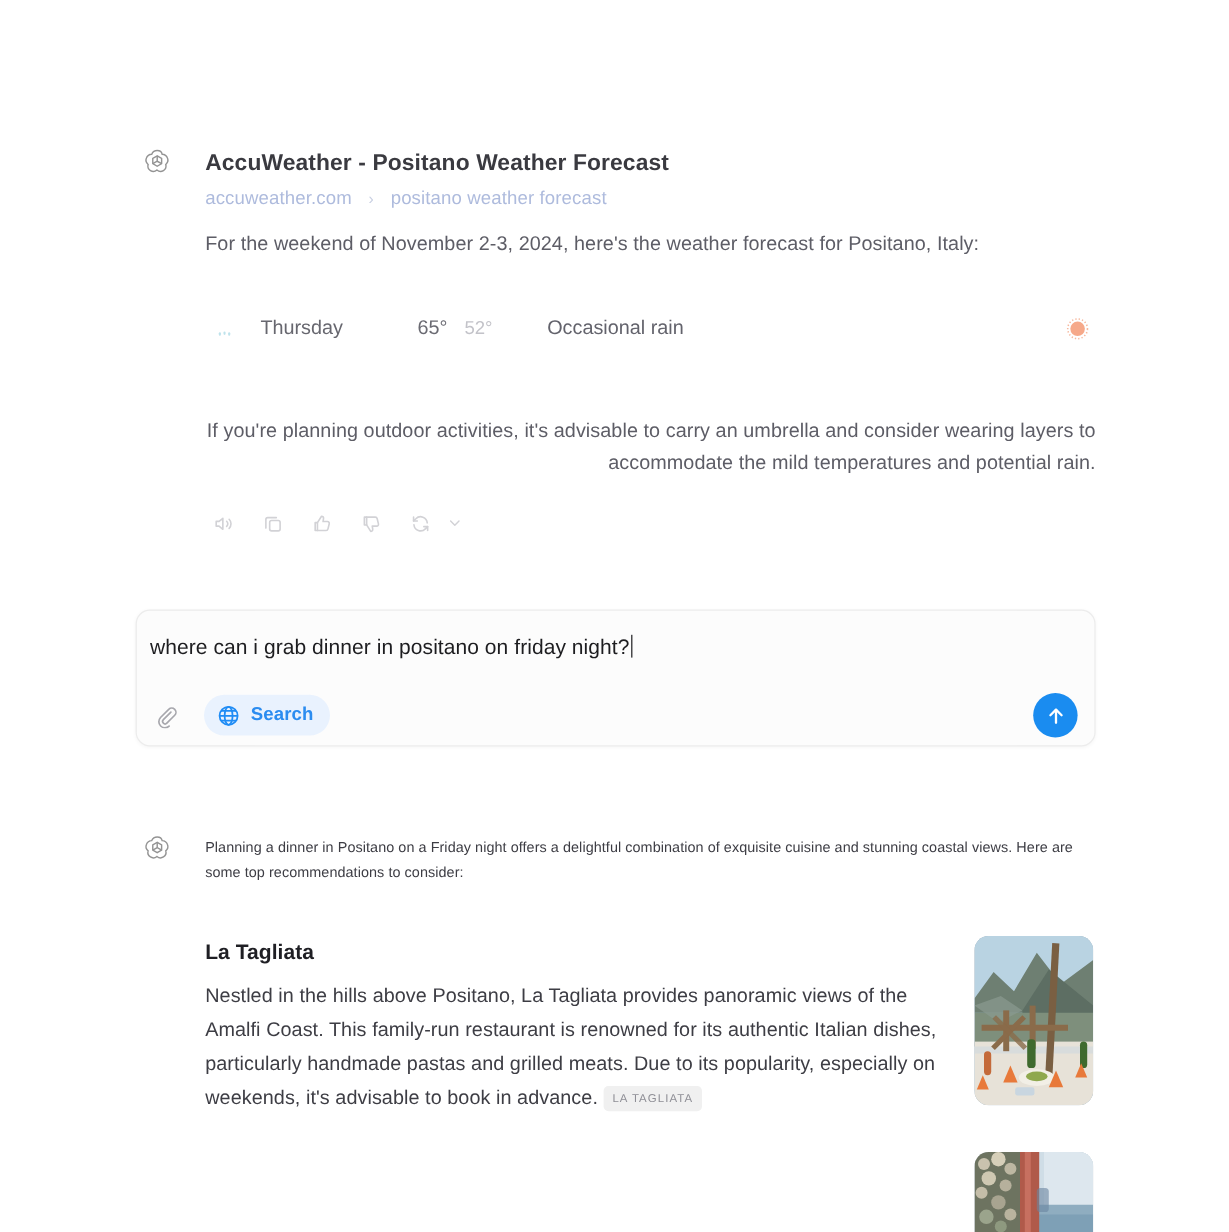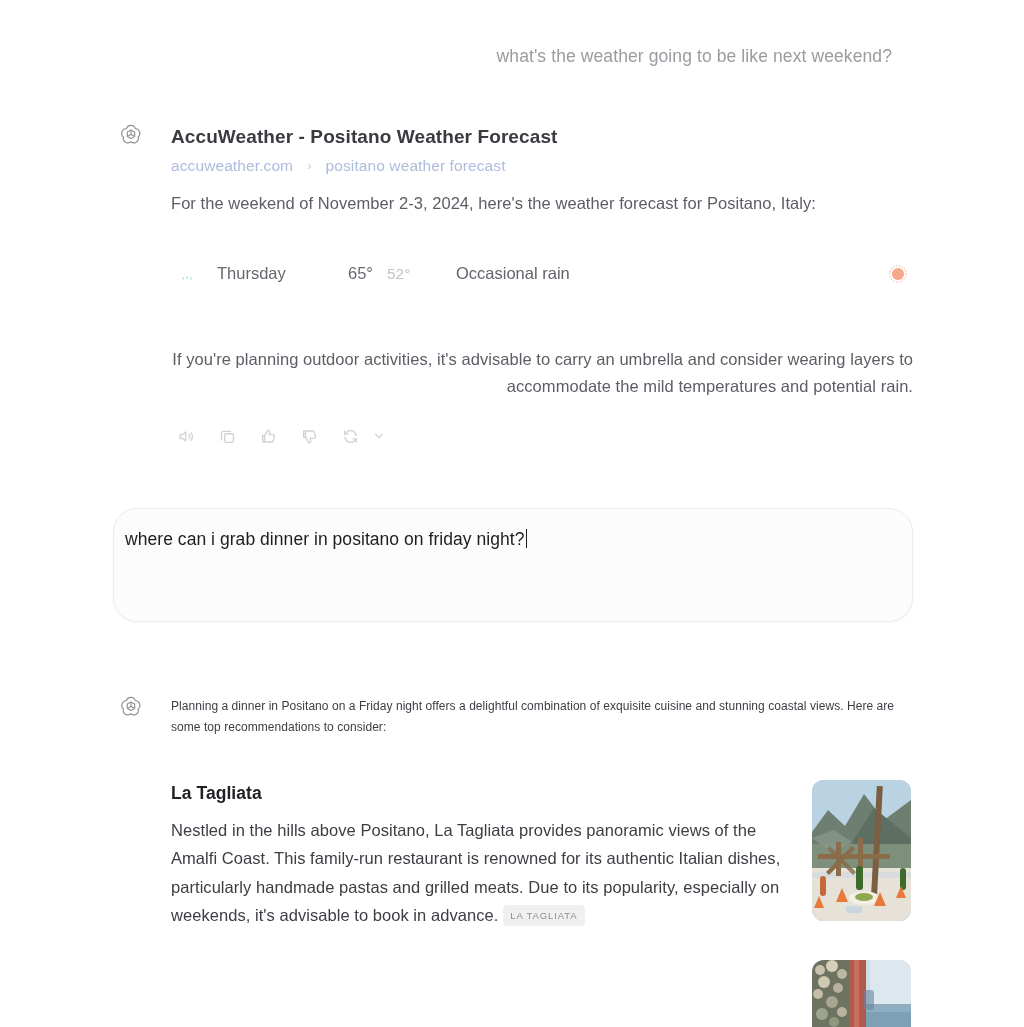--- a/index.html
+++ b/index.html
@@ -188,21 +188,21 @@
 
   
   .composer {
     position: absolute;
     left: 113px;
     top: 508px;
     width: 798px;
     height: 112px;
     background: #fcfcfc;
     border: 1px solid #ececec;
-    border-radius: 24px;
+    border-radius: 12px;
     box-shadow: 0 1px 3px rgba(0,0,0,0.035);
   }
   .composer-text {
     position: absolute;
     left: 11px;
     top: 20px;
     font-size: 17.5px;
     color: #1d1d20;
     letter-spacing: 0.05px;
     white-space: nowrap;
@@ -321,23 +321,20 @@
     overflow: hidden;
     background: #cfd6dc;
   }
   .photo svg { display: block; }
 </style>
 </head>
 <body>
 
 <div class="page">
 
-  <div class="user-row">
-    <span class="user-msg">what's the weather going to be like next weekend?</span>
-  </div>
 
   <div class="assist-1">
 
     <div class="oai-logo">
       <svg viewBox="0 0 24 24" fill="none" stroke="currentColor" stroke-width="1.1">
         <path d="M12 3.2c-1.9 0-3.5 1.1-4.2 2.8-1.9.1-3.5 1.3-4.1 3-.7 1.8-.1 3.7 1.3 4.9-.5 1.8.2 3.7 1.8 4.7 1.6 1 3.6.8 5-.4 1.4 1.2 3.4 1.4 5 .4 1.6-1 2.3-2.9 1.8-4.7 1.4-1.2 2-3.1 1.3-4.9-.6-1.7-2.2-2.9-4.1-3C15.5 4.3 13.9 3.2 12 3.2z"></path>
         <path d="M12 7.3 8.6 9.3v4l3.4 2 3.4-2v-4z"></path>
         <path d="M12 7.3v4.1l3.4 1.9M12 11.4 8.6 13.3"></path>
       </svg>
     </div>
@@ -419,20 +416,45 @@
       <div class="act-chev">
         <svg width="12" height="12" viewBox="0 0 24 24" fill="none" stroke="currentColor" stroke-width="2.4" stroke-linecap="round" stroke-linejoin="round">
           <path d="M5 8.5 12 15.5 19 8.5"></path>
         </svg>
       </div>
     </div>
   </div>
 
   <div class="composer">
     <div class="composer-text"><span>where can i grab dinner in positano on friday night?</span><span class="caret"></span></div>
+    <div class="composer-bar">
+      <div class="attach">
+        <svg width="21" height="21" viewBox="0 0 24 24" fill="none" stroke="currentColor" stroke-width="1.6" stroke-linecap="round" stroke-linejoin="round">
+          <path d="M16.5 8.5 9.3 15.7a2.3 2.3 0 0 0 3.3 3.3l7.5-7.5a4 4 0 0 0-5.7-5.7L6.6 13.6a5.8 5.8 0 0 0 8.2 8.2"></path>
+        </svg>
+      </div>
+      <div class="search-pill">
+        <span class="globe">
+          <svg width="21" height="21" viewBox="0 0 24 24" fill="none" stroke="currentColor" stroke-width="1.7">
+            <circle cx="12" cy="12" r="8.6"></circle>
+            <ellipse cx="12" cy="12" rx="3.8" ry="8.6"></ellipse>
+            <path d="M3.6 12h16.8M4.9 7.4h14.2M4.9 16.6h14.2"></path>
+          </svg>
+        </span>
+        <span class="lbl">Search</span>
+      </div>
+      <div class="send-btn">
+        <span>
+          <svg width="20" height="20" viewBox="0 0 24 24" fill="none" stroke="#ffffff" stroke-width="2.3" stroke-linecap="round" stroke-linejoin="round">
+            <path d="M12 19V6"></path>
+              <path d="M6.4 11.4 12 5.8l5.6 5.6"></path>
+          </svg>
+        </span>
+      </div>
+    </div>
   </div>
 
   <div class="assist-2">
     <div class="oai-logo">
       <svg viewBox="0 0 24 24" fill="none" stroke="currentColor" stroke-width="1.1">
         <path d="M12 3.2c-1.9 0-3.5 1.1-4.2 2.8-1.9.1-3.5 1.3-4.1 3-.7 1.8-.1 3.7 1.3 4.9-.5 1.8.2 3.7 1.8 4.7 1.6 1 3.6.8 5-.4 1.4 1.2 3.4 1.4 5 .4 1.6-1 2.3-2.9 1.8-4.7 1.4-1.2 2-3.1 1.3-4.9-.6-1.7-2.2-2.9-4.1-3C15.5 4.3 13.9 3.2 12 3.2z"></path>
         <path d="M12 7.3 8.6 9.3v4l3.4 2 3.4-2v-4z"></path>
         <path d="M12 7.3v4.1l3.4 1.9M12 11.4 8.6 13.3"></path>
       </svg>
     </div>

